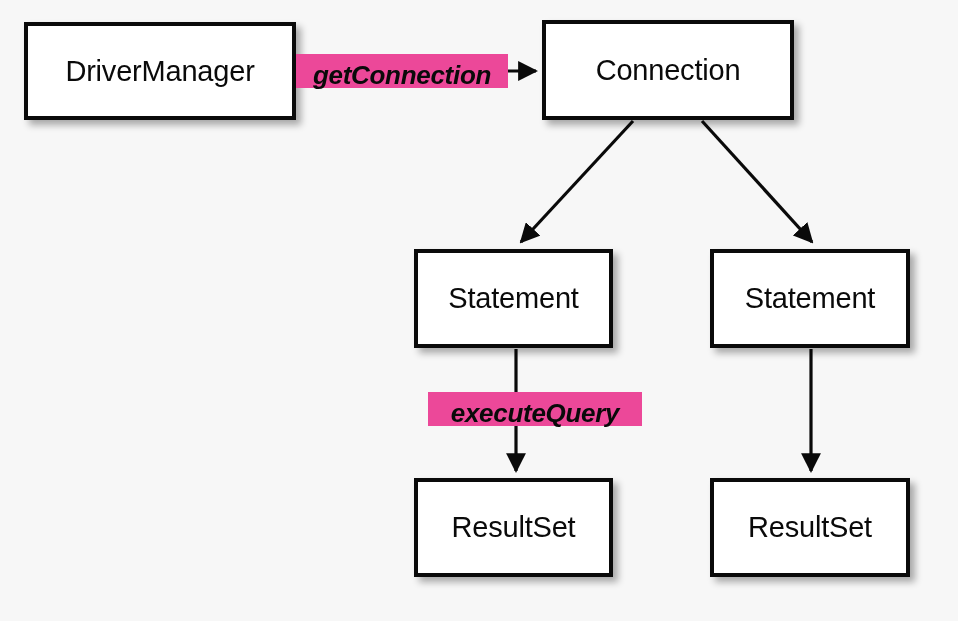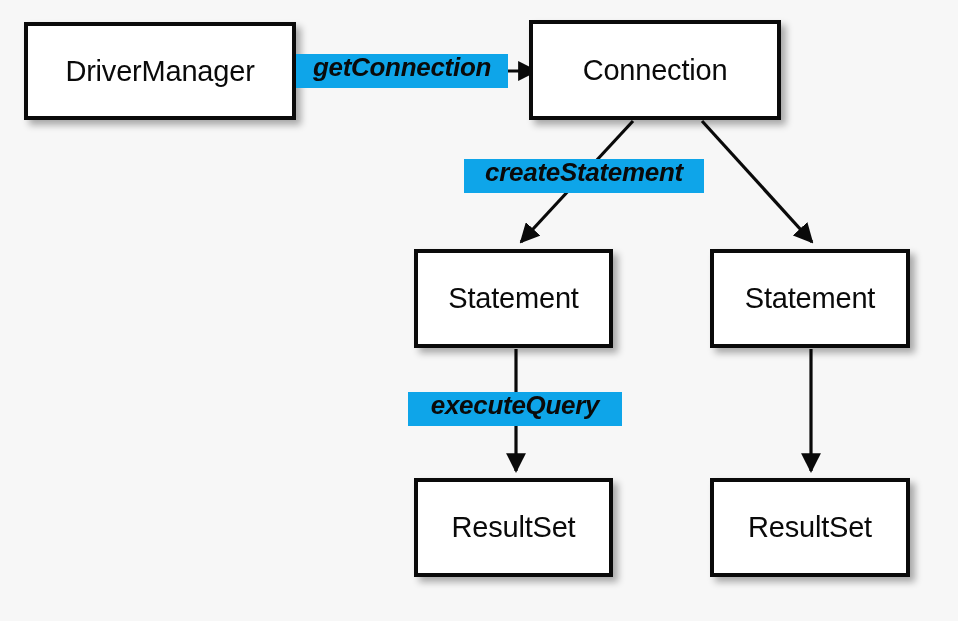--- a/index.html
+++ b/index.html
@@ -43,23 +43,23 @@
     font-size: 29px;
     font-weight: 400;
     color: #0a0a0a;
     letter-spacing: -0.2px;
     white-space: nowrap;
     line-height: 1;
   }
   .edge-label {
     position: absolute;
     z-index: 3;
-    background: #0ea5e9;
+    background: #ec4899;
     display: flex;
-    align-items: flex-start;
+    align-items: flex-end;
     justify-content: center;
     box-sizing: border-box;
   }
   .edge-label-text {
     font-family: "Liberation Sans", sans-serif;
     font-size: 26px;
     font-style: italic;
     font-weight: 700;
     color: #0a0a0a;
     letter-spacing: -0.3px;
@@ -87,21 +87,21 @@
 
     <line x1="516" y1="349" x2="516" y2="471" stroke="#0a0a0a" stroke-width="3.2" marker-end="url(#arrow)"></line>
 
     <line x1="811" y1="349" x2="811" y2="471" stroke="#0a0a0a" stroke-width="3.2" marker-end="url(#arrow)"></line>
   </svg>
 
   <div class="node-box" style="left:24px; top:22px; width:272px; height:98px;">
     <span class="node-label">DriverManager</span>
   </div>
 
-  <div class="node-box" style="left:529px; top:20px; width:252px; height:100px;">
+  <div class="node-box" style="left:542px; top:20px; width:252px; height:100px;">
     <span class="node-label">Connection</span>
   </div>
 
   <div class="node-box" style="left:414px; top:249px; width:199px; height:99px;">
     <span class="node-label">Statement</span>
   </div>
 
   <div class="node-box" style="left:710px; top:249px; width:200px; height:99px;">
     <span class="node-label">Statement</span>
   </div>
@@ -111,21 +111,18 @@
   </div>
 
   <div class="node-box" style="left:710px; top:478px; width:200px; height:99px;">
     <span class="node-label">ResultSet</span>
   </div>
 
   <div class="edge-label" style="left:296px; top:54px; width:212px; height:34px;">
     <span class="edge-label-text">getConnection</span>
   </div>
 
-  <div class="edge-label" style="left:464px; top:159px; width:240px; height:34px;">
-    <span class="edge-label-text">createStatement</span>
-  </div>
 
-  <div class="edge-label" style="left:408px; top:392px; width:214px; height:34px;">
+  <div class="edge-label" style="left:428px; top:392px; width:214px; height:34px;">
     <span class="edge-label-text">executeQuery</span>
   </div>
 
 </div>
 
 </body></html>

